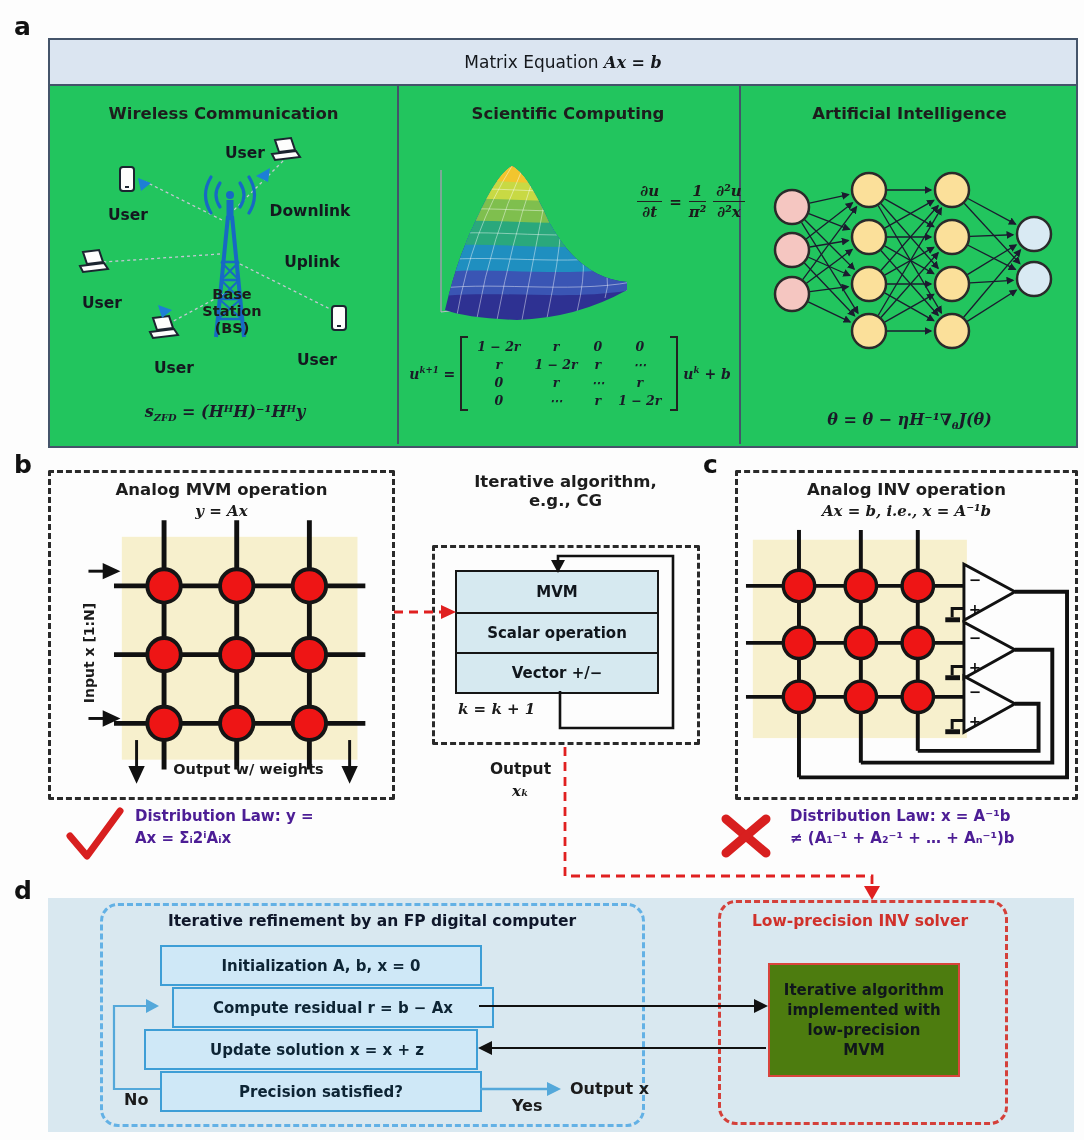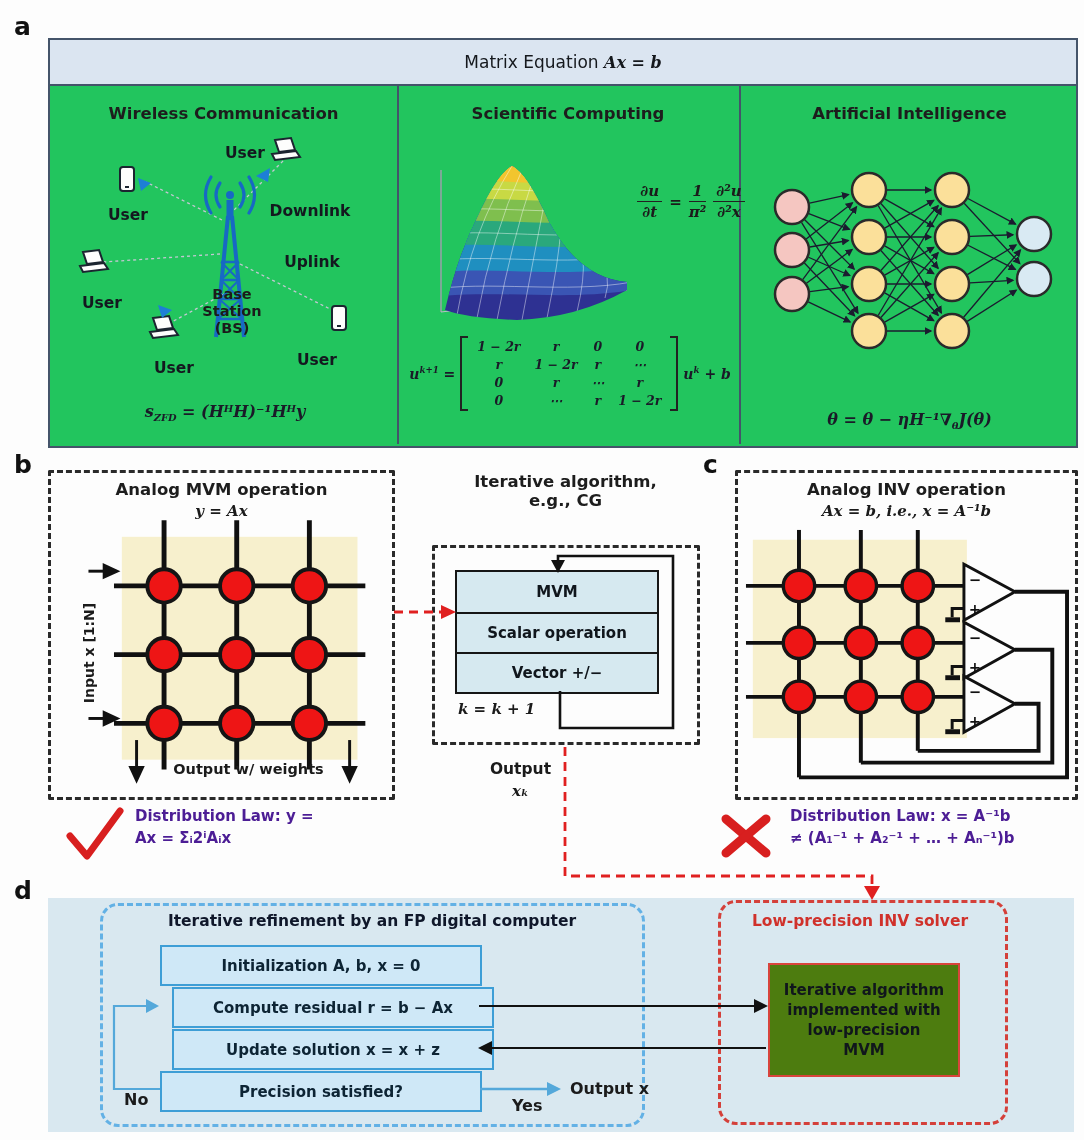--- a/index.html
+++ b/index.html
@@ -417,21 +417,21 @@
   </div>
 
   <div class="abs panel-label" style="left:14px;top:876px;">d</div>
   <div class="abs d-bg" style="left:48px;top:898px;width:1026px;height:234px;"></div>
 
   <div class="abs dash-blue" style="left:100px;top:903px;width:539px;height:218px;"></div>
   <div class="abs ctr d-title-blue" style="left:108px;top:912px;width:528px;">Iterative refinement by an FP digital computer</div>
 
   <div class="abs step-box" style="left:160px;top:945px;width:318px;height:37px;">Initialization A, b, x = 0</div>
   <div class="abs step-box" style="left:160px;top:987px;width:318px;height:37px;margin-left:12px;">Compute residual r = b − Ax</div>
-  <div class="abs step-box" style="left:172px;top:1029px;width:318px;height:37px;">Update solution x = x + z</div>
+  <div class="abs step-box" style="left:144px;top:1029px;width:318px;height:37px;padding-left:12px;">Update solution x = x + z</div>
   <div class="abs step-box" style="left:160px;top:1071px;width:318px;height:37px;">Precision satisfied?</div>
 
   <div class="abs" style="left:124px;top:1090px;font-size:16px;font-weight:600;">No</div>
   <div class="abs" style="left:512px;top:1096px;font-size:16px;font-weight:600;">Yes</div>
   <div class="abs" style="left:570px;top:1079px;font-size:16px;font-weight:600;">Output x</div>
 
   <div class="abs dash-red" style="left:718px;top:900px;width:284px;height:219px;"></div>
   <div class="abs ctr d-title-red" style="left:722px;top:912px;width:276px;">Low-precision INV solver</div>
   <div class="abs solver-box" style="left:768px;top:963px;width:188px;height:110px;">
     <div>Iterative algorithm</div>

